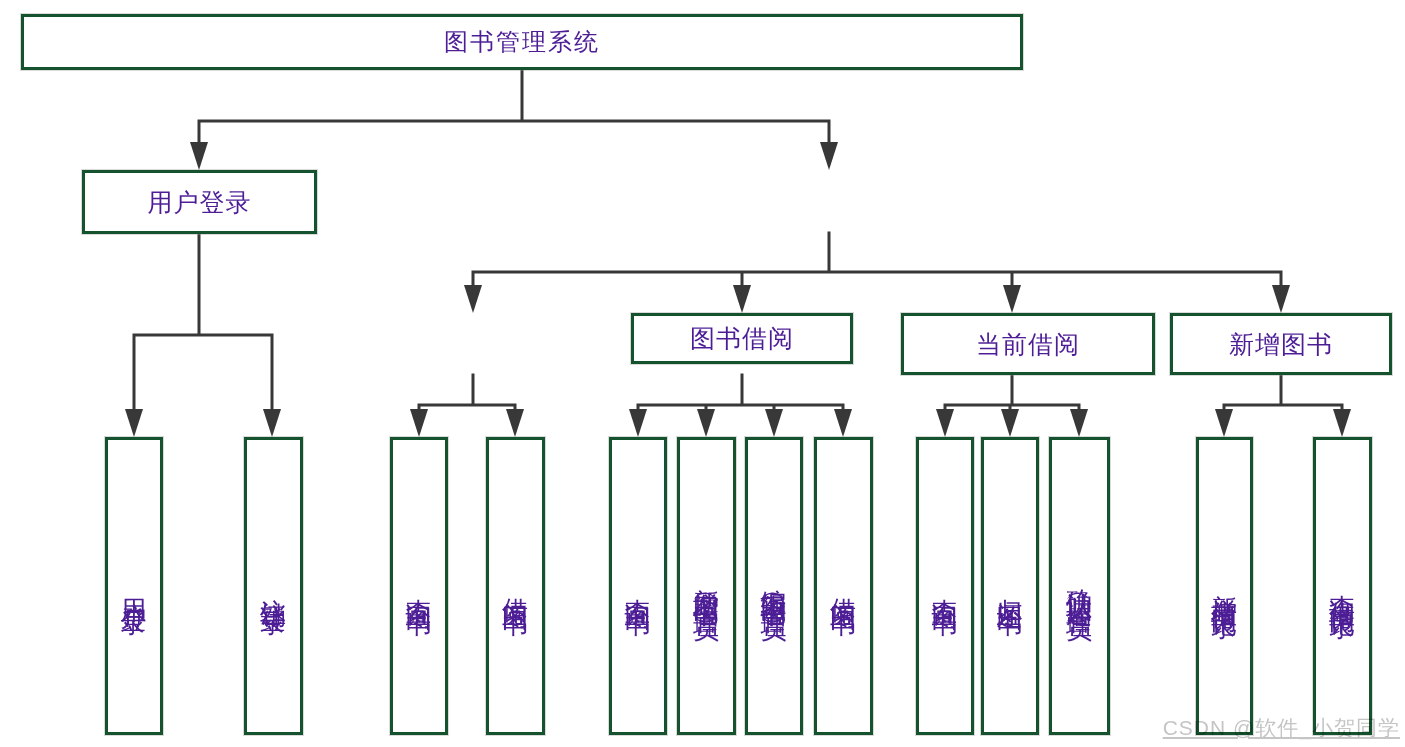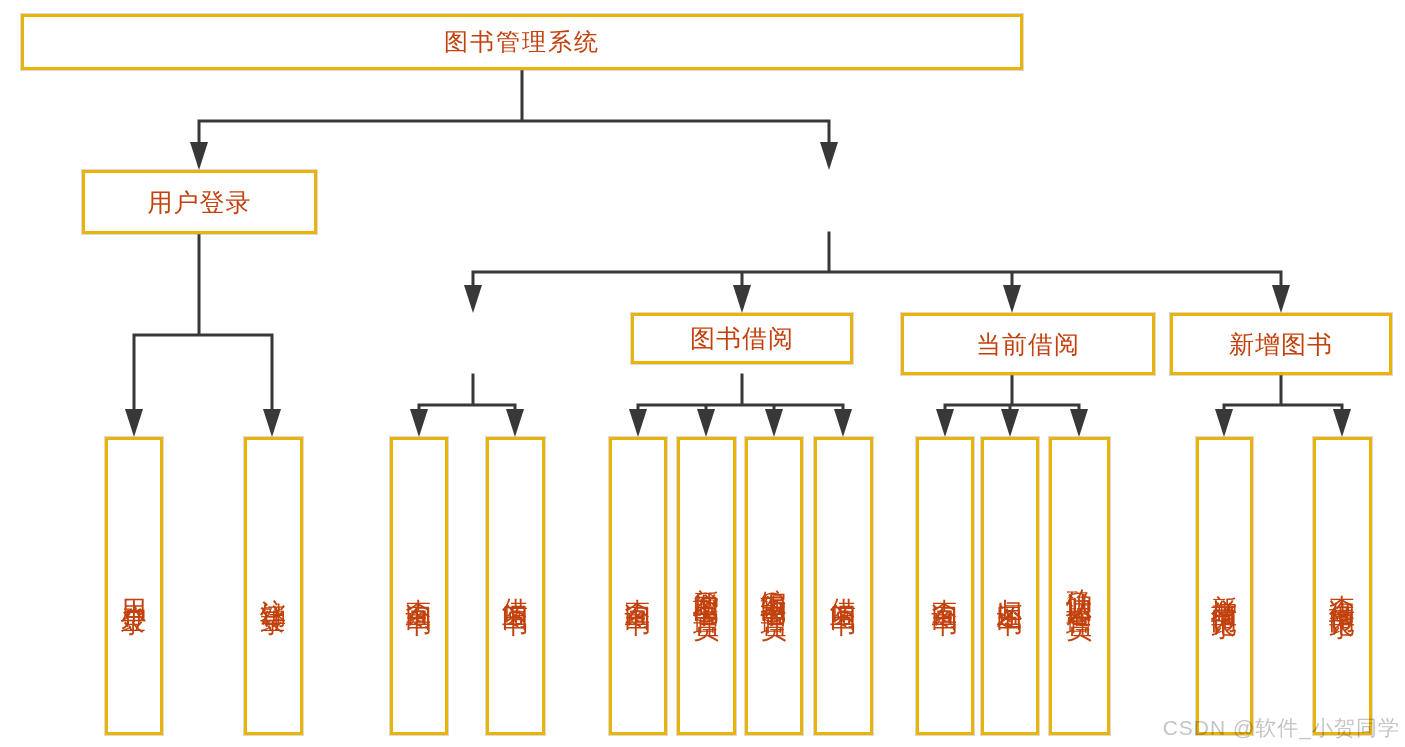--- a/index.html
+++ b/index.html
@@ -8,43 +8,44 @@
     width:1405px;height:747px;
     background:#ffffff;
     font-family:"Liberation Sans","DejaVu Sans",sans-serif;
     overflow:hidden;
   }
   .wires{position:absolute;left:0;top:0;z-index:1;}
   .box{
     position:absolute;
     box-sizing:border-box;
     background:#ffffff;
-    border:3px solid #eab308;
+    border:3px solid #14532d;
     box-shadow:0 0 0 1px rgba(150,150,150,.35);
     display:flex;align-items:center;justify-content:center;
-    color:#c2410c;
+    color:#4c1d95;
     z-index:2;
   }
   .box.h{font-size:24px;letter-spacing:2px;white-space:nowrap;}
   .box.h2{font-size:25px;letter-spacing:1px;white-space:nowrap;}
   .box.v span{
     writing-mode:vertical-rl;
     font-size:26px;
     letter-spacing:4px;
     line-height:1;
   }
   .watermark{
     position:absolute;
     right:5px;bottom:5px;
     font-size:21px;
     letter-spacing:1px;
     color:#c5c5c5;
     mix-blend-mode:multiply;
     z-index:5;
     white-space:nowrap;
+    text-decoration:underline;
   }
 </style>
 </head>
 <body>
 
 <div class="stage">
 
   <svg class="wires" width="1405" height="747" viewBox="0 0 1405 747" xmlns="http://www.w3.org/2000/svg">
     <g stroke="#383838" stroke-width="3" fill="none" stroke-linecap="square">
 

